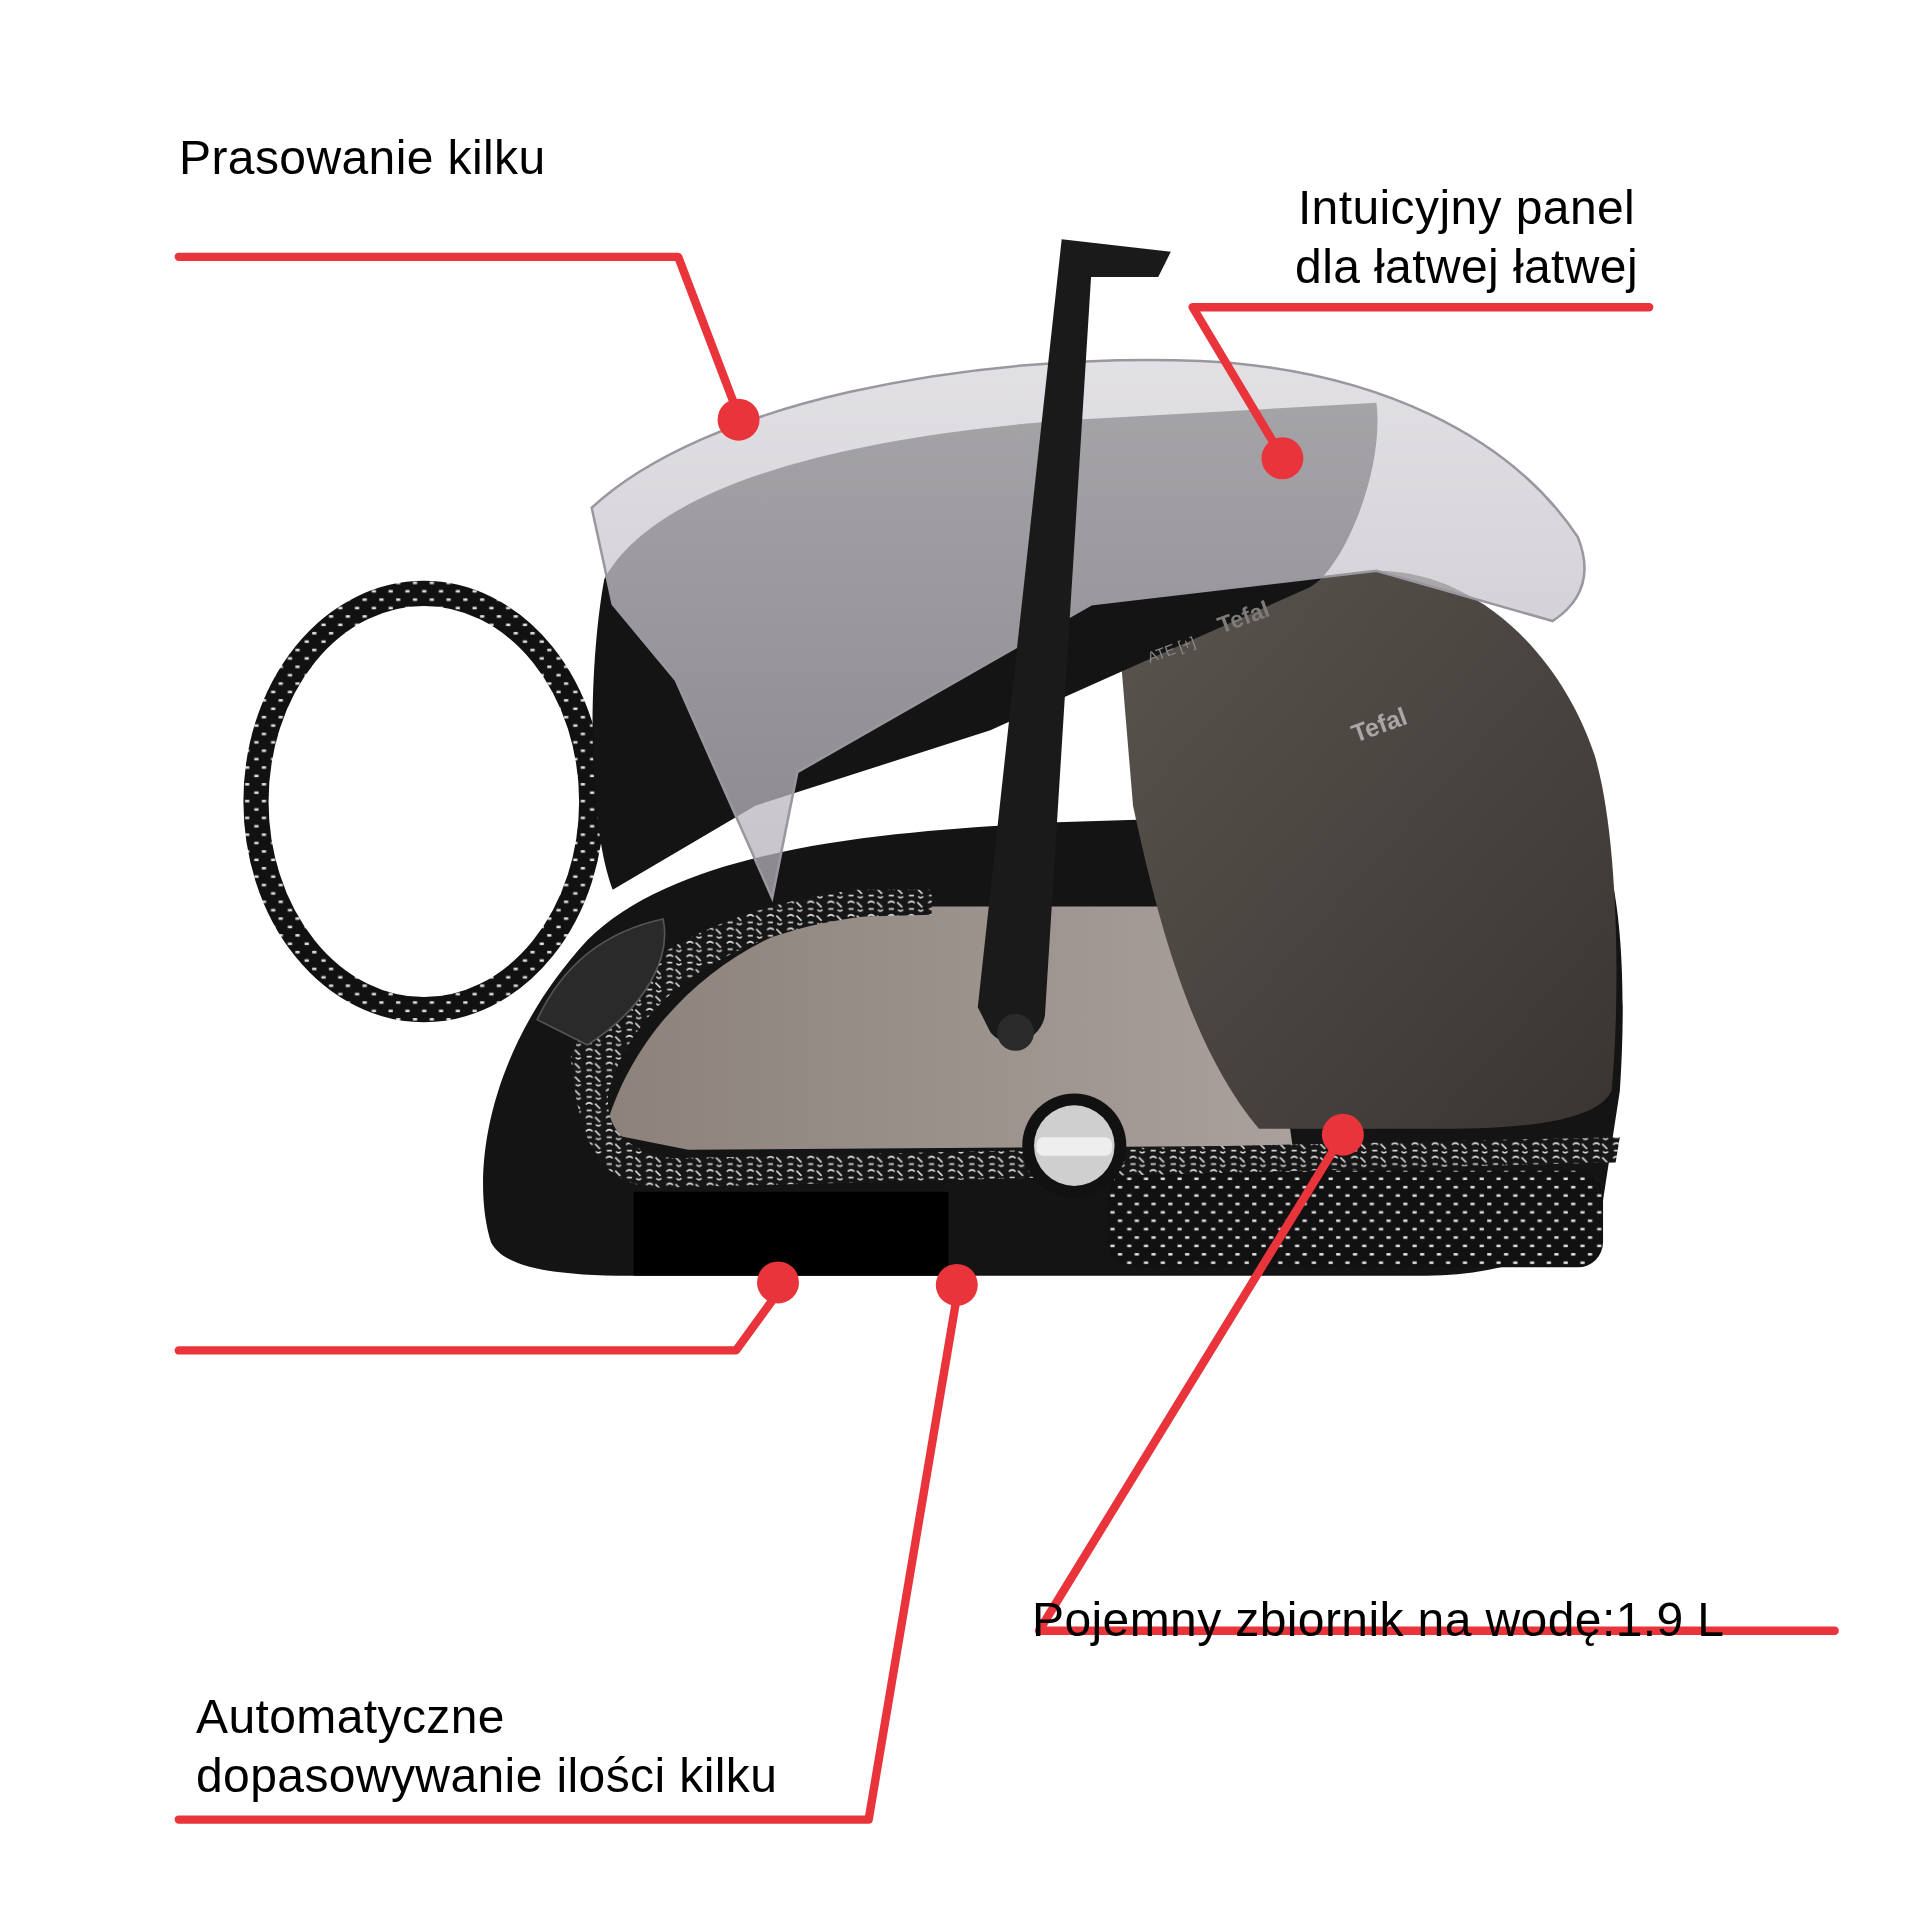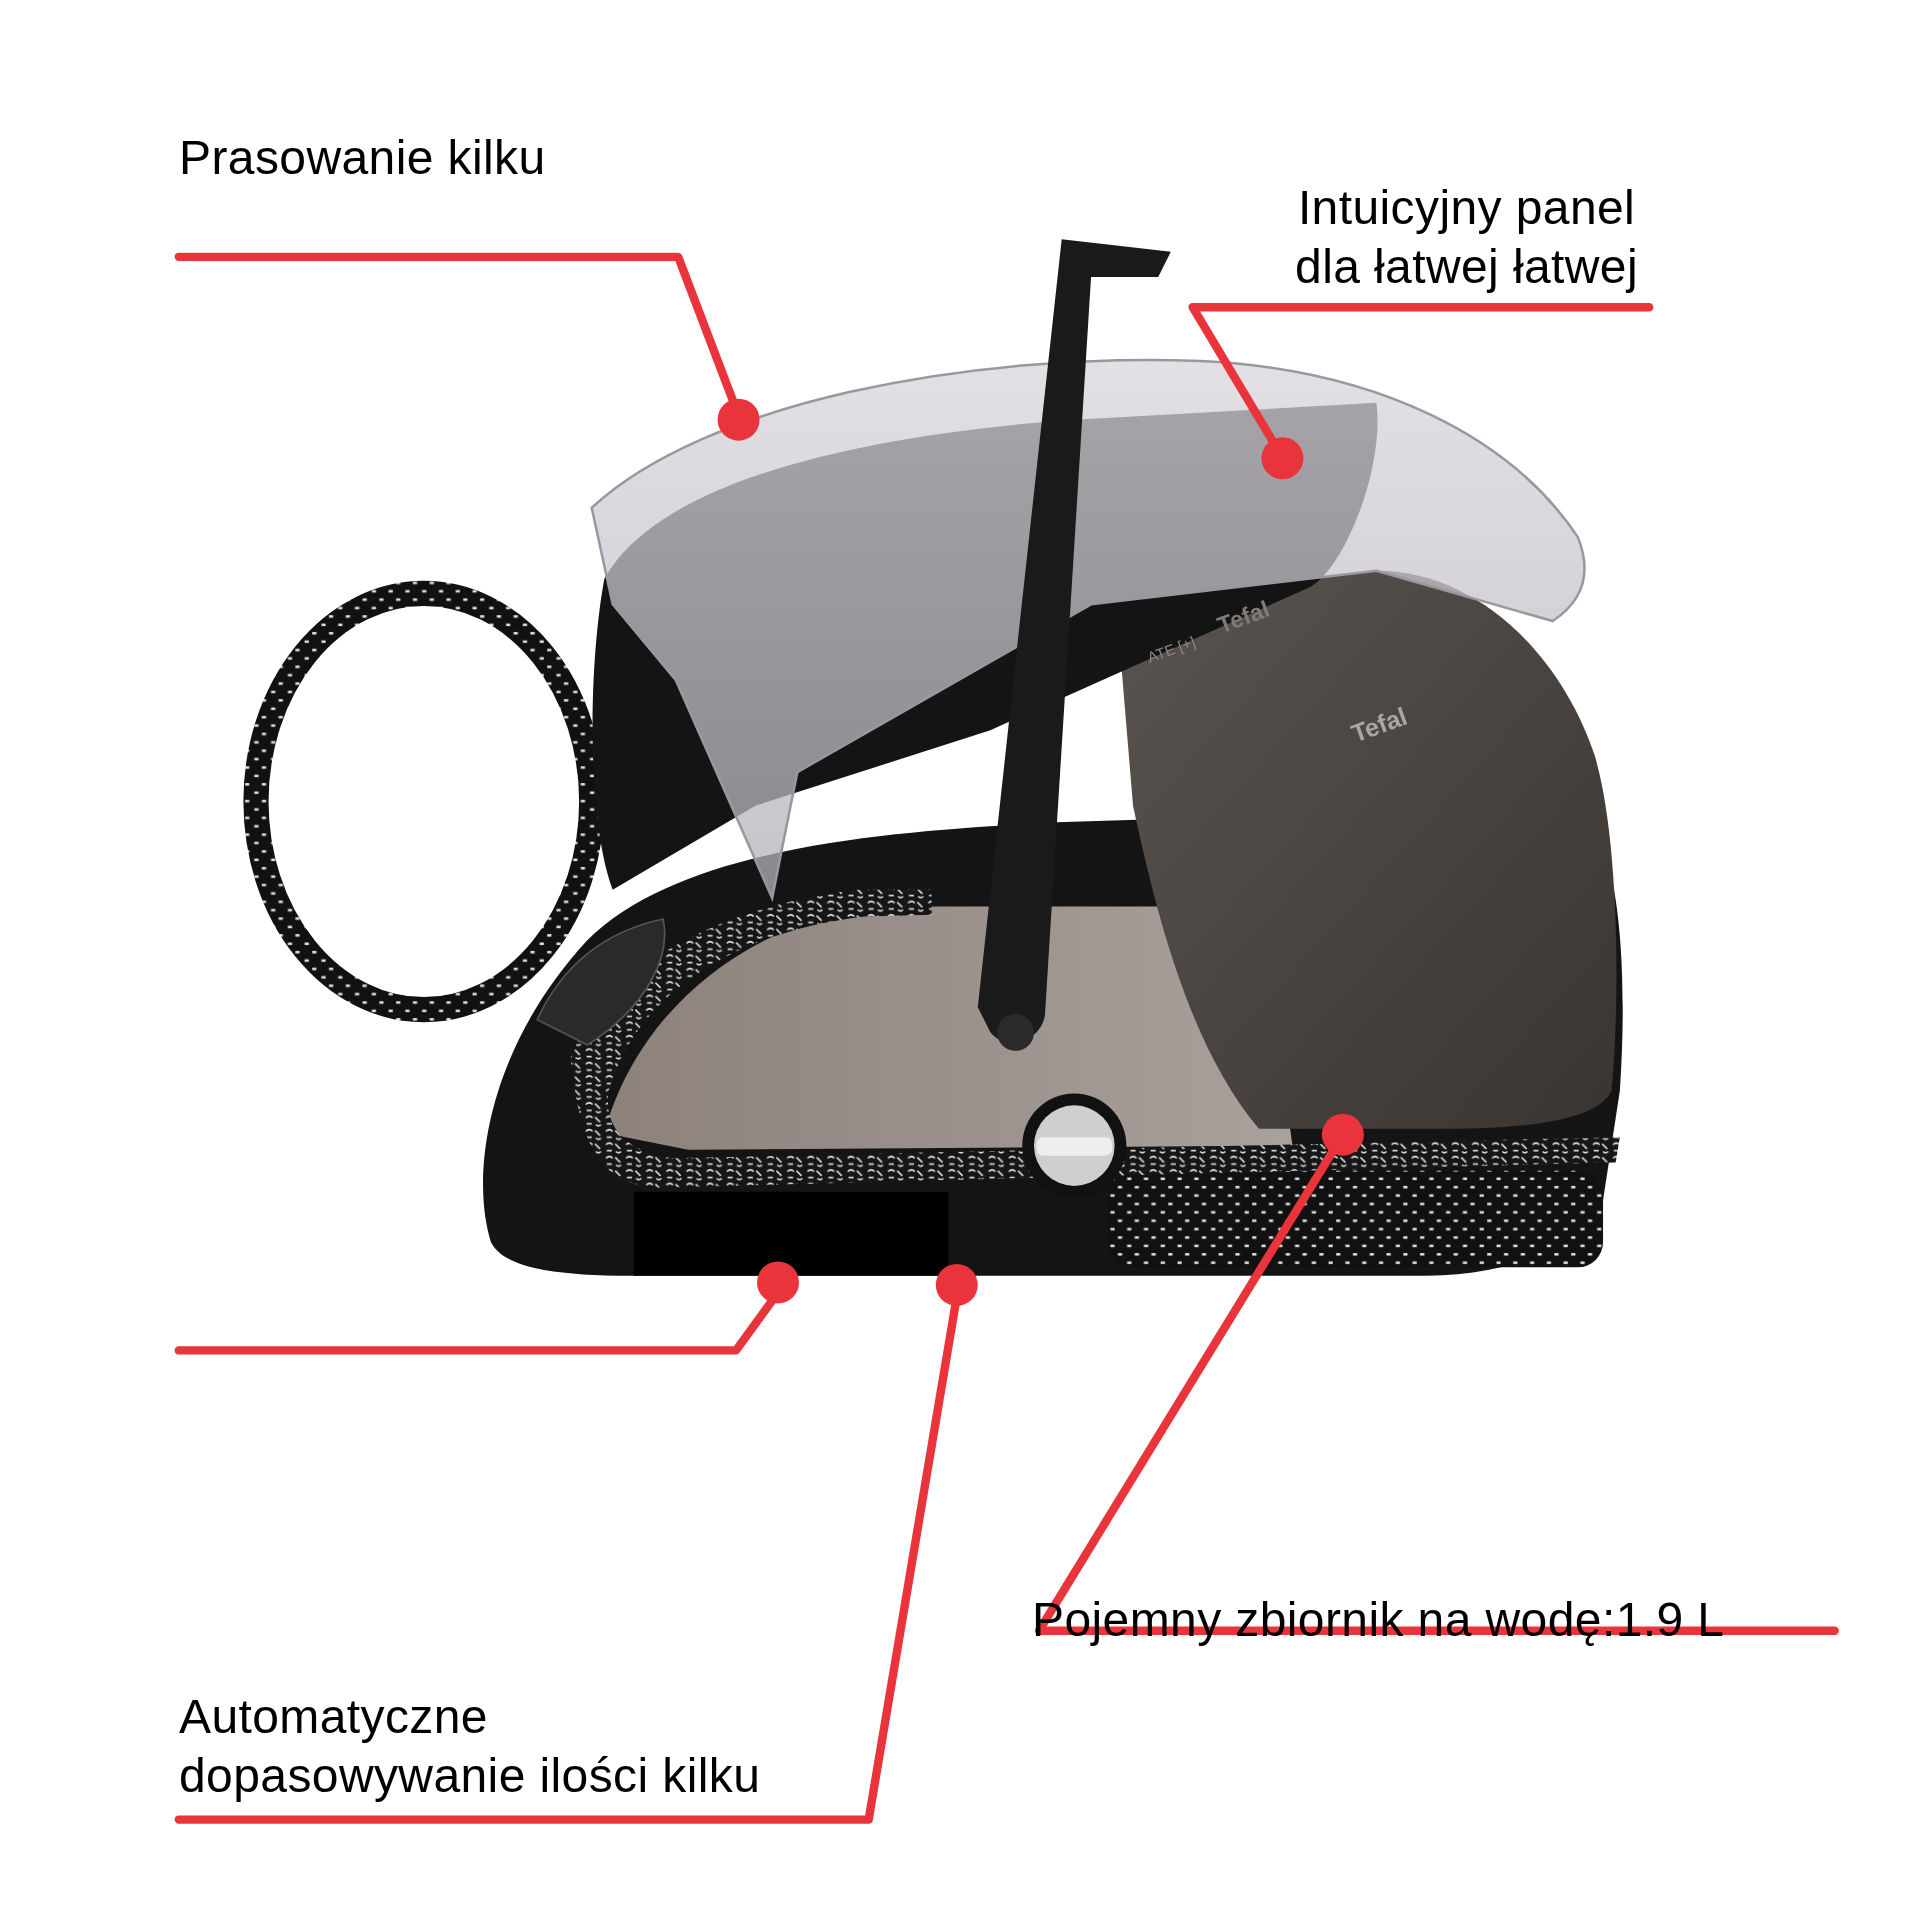--- a/index.html
+++ b/index.html
@@ -99,21 +99,21 @@
   <div class="label" style="left:179px; top:128px;">
     <span>Prasowanie kilku</span>
   </div>
 
   <div class="label right" style="right:289px; top:178px;text-align:center;">
     <span>Intuicyjny panel</span>
     <span>dla łatwej łatwej</span>
   </div>
 
 
-  <div class="label" style="left:179px; top:1687px;">
+  <div class="label" style="left:196px; top:1687px;">
     <span>Automatyczne</span>
     <span>dopasowywanie ilości kilku</span>
   </div>
 
   <div class="label" style="left:1032px; top:1590px;">
     <span>Pojemny zbiornik na wodę:1.9 L</span>
   </div>
 
 </div>
 

